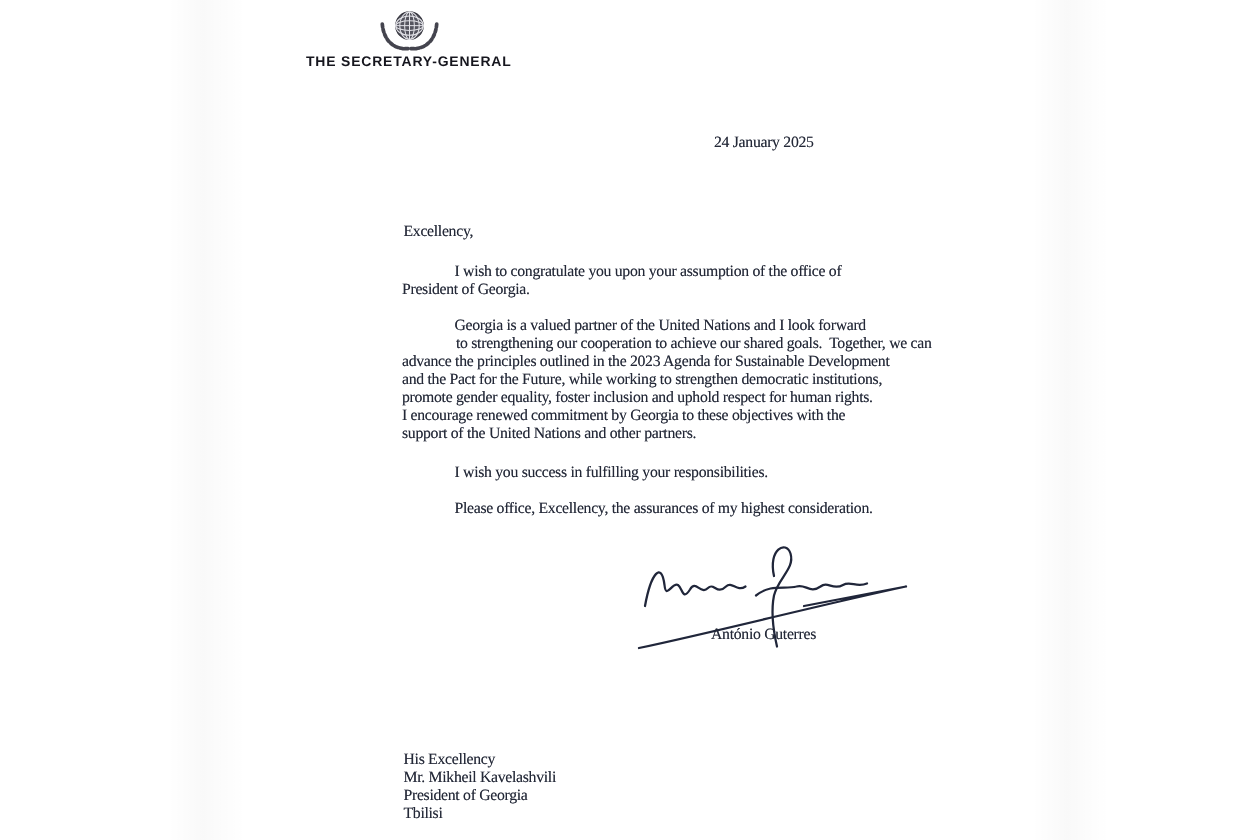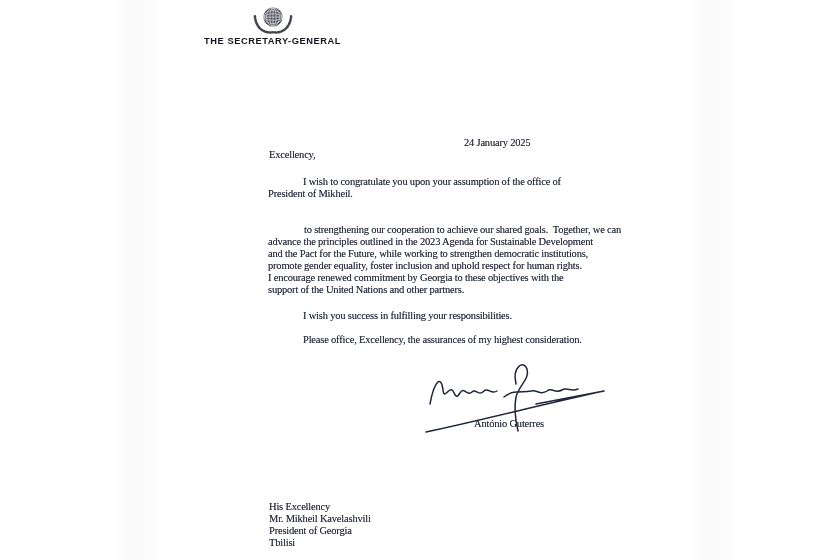--- a/index.html
+++ b/index.html
@@ -79,27 +79,28 @@
     <circle cx="22" cy="13" r="9.6" fill="#55555f" stroke="#33333c" stroke-width="0.8"></circle>
     <ellipse cx="22" cy="13" rx="9.6" ry="3.4" fill="none" stroke="#e3e3e8" stroke-width="0.7"></ellipse>
     <ellipse cx="22" cy="13" rx="9.6" ry="6.8" fill="none" stroke="#e3e3e8" stroke-width="0.7"></ellipse>
     <ellipse cx="22" cy="13" rx="3.4" ry="9.6" fill="none" stroke="#e3e3e8" stroke-width="0.7"></ellipse>
     <ellipse cx="22" cy="13" rx="6.8" ry="9.6" fill="none" stroke="#e3e3e8" stroke-width="0.7"></ellipse>
     <line x1="12.4" y1="13" x2="31.6" y2="13" stroke="#e3e3e8" stroke-width="0.7"></line>
     <line x1="22" y1="3.4" x2="22" y2="22.6" stroke="#e3e3e8" stroke-width="0.7"></line>
   </svg>
   <div class="letterhead-title">THE SECRETARY-GENERAL</div>
 
-  <div class="line" style="left:464px; top:90px;margin-top:47px;">24 January 2025</div>
+  <div class="line" style="left:476px; top:90px;">24 January 2025</div>
 
   <div class="line" style="left:269px; top:149px;">Excellency,</div>
 
   <div class="line" style="left:303px; top:176px;">I wish to congratulate you upon your assumption of the office of</div>
-  <div class="line" style="left:268px; top:188px;">President of Mikheil.</div>
+  <div class="line" style="left:268px; top:188px;">President of Georgia.</div>
 
+  <div class="line" style="left:303px; top:212px;">Georgia is a valued partner of the United Nations and I look forward</div>
   <div class="line" style="left:268px; top:224px;padding-left:36px;">to strengthening our cooperation to achieve our shared goals.  Together, we can</div>
   <div class="line" style="left:268px; top:236px;">advance the principles outlined in the 2023 Agenda for Sustainable Development</div>
   <div class="line" style="left:268px; top:248px;">and the Pact for the Future, while working to strengthen democratic institutions,</div>
   <div class="line" style="left:268px; top:260px;text-align:right;">promote gender equality, foster inclusion and uphold respect for human rights.</div>
   <div class="line" style="left:268px; top:272px;">I encourage renewed commitment by Georgia to these objectives with the</div>
   <div class="line" style="left:268px; top:284px;">support of the United Nations and other partners.</div>
 
   <div class="line" style="left:303px; top:310px;">I wish you success in fulfilling your responsibilities.</div>
 
   <div class="line" style="left:303px; top:334px;">Please office, Excellency, the assurances of my highest consideration.</div>

